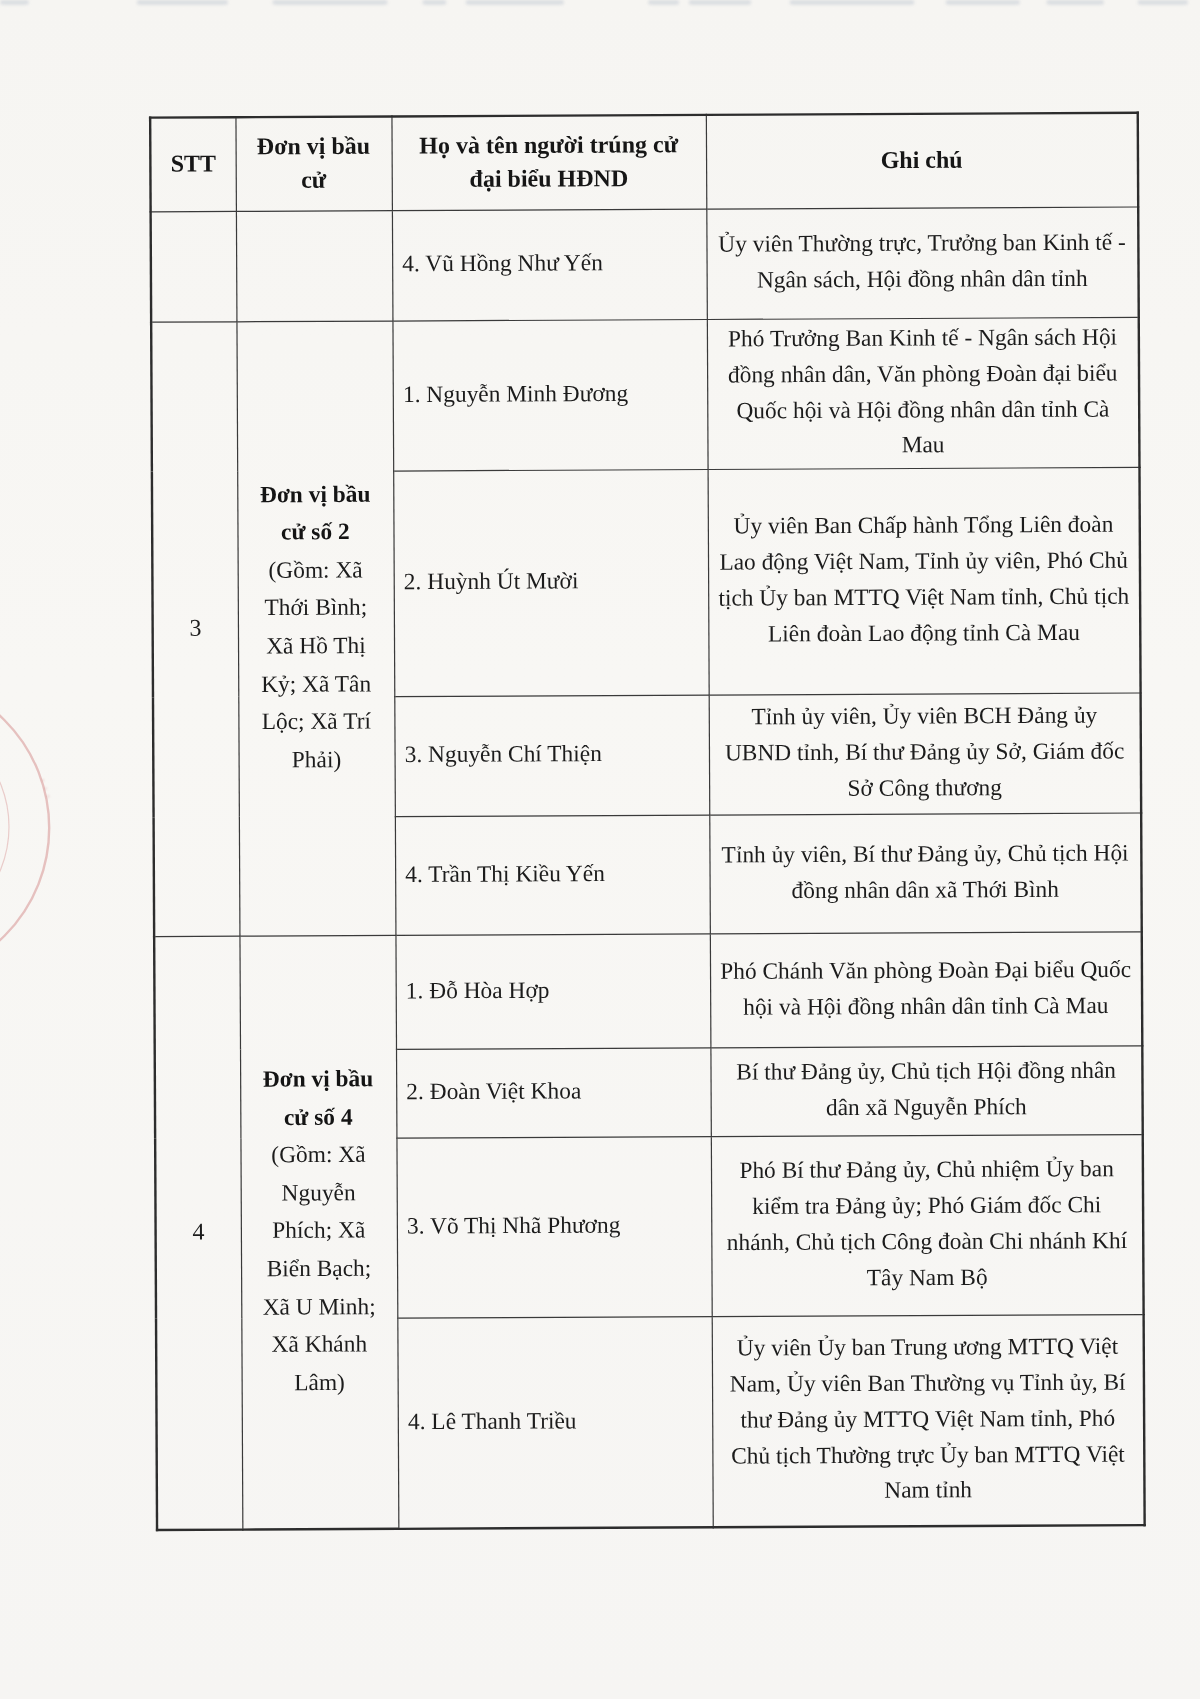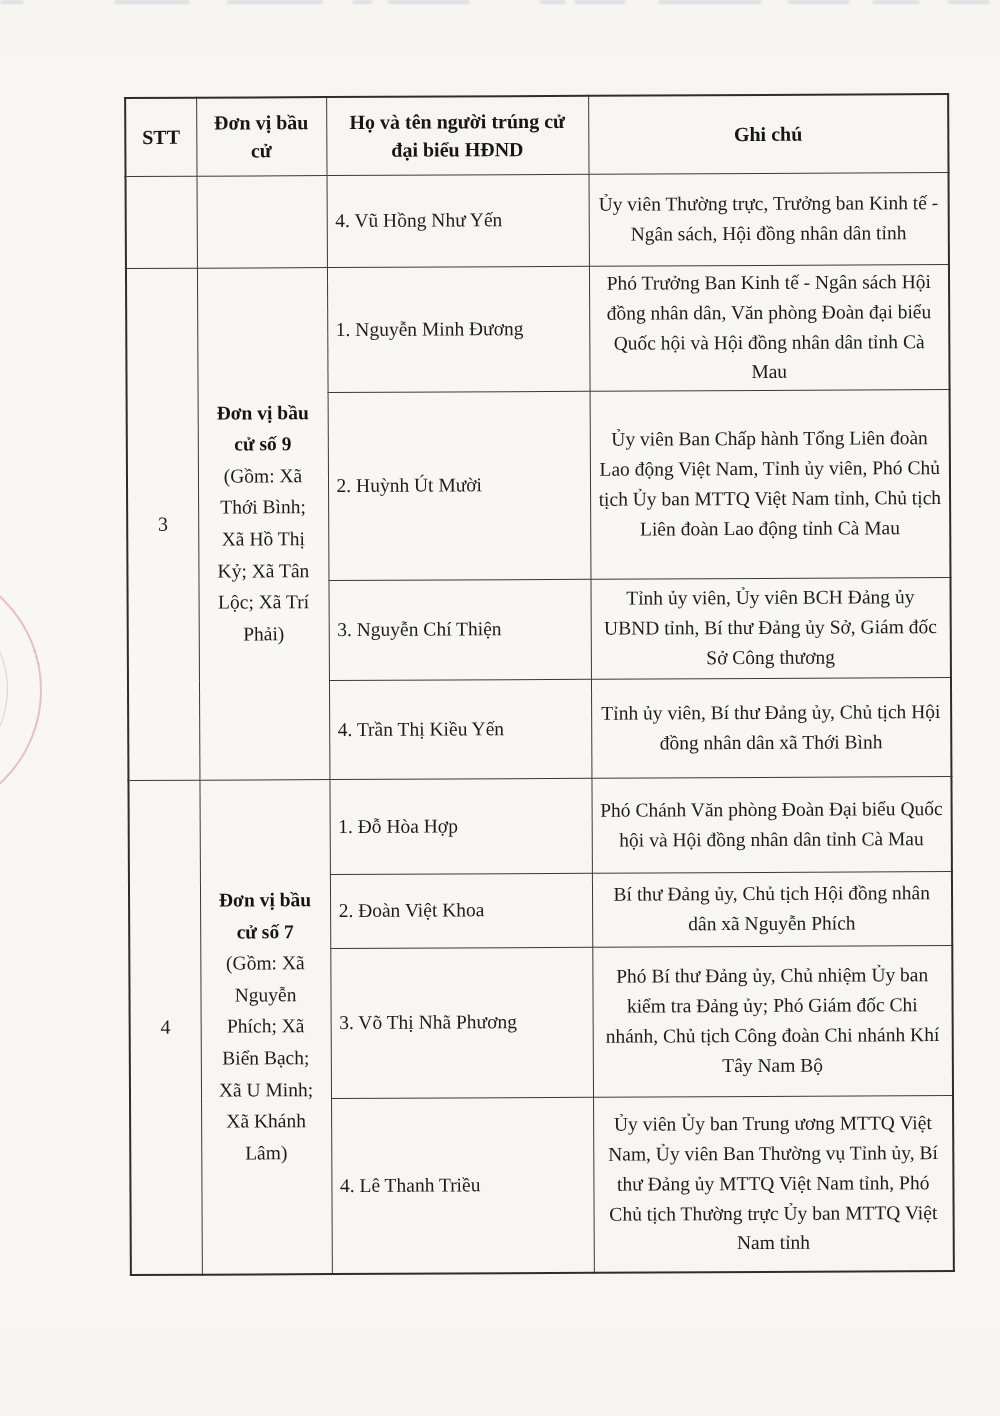--- a/index.html
+++ b/index.html
@@ -175,21 +175,21 @@
       <tr class="r-cont">
         <td class="stt"></td>
         <td class="unit"></td>
         <td class="name">4. Vũ Hồng Như Yến</td>
         <td class="note">Ủy viên Thường trực, Trưởng ban Kinh tế - Ngân sách, Hội đồng nhân dân tỉnh</td>
       </tr>
 
       <tr class="g3-m0">
         <td class="stt" rowspan="4">3</td>
         <td class="unit" rowspan="4">
-          <div class="unit-title">Đơn vị bầu cử số 9</div>
+          <div class="unit-title">Đơn vị bầu cử số 2</div>
           <div class="unit-detail">(Gồm: Xã Thới Bình; Xã Hồ Thị Kỷ; Xã Tân Lộc; Xã Trí Phải)</div>
         </td>
         <td class="name">1. Nguyễn Minh Đương</td>
         <td class="note">Phó Trưởng Ban Kinh tế - Ngân sách Hội đồng nhân dân, Văn phòng Đoàn đại biểu Quốc hội và Hội đồng nhân dân tỉnh Cà Mau</td>
       </tr>
       <tr class="g3-m1">
         <td class="name">2. Huỳnh Út Mười</td>
         <td class="note">Ủy viên Ban Chấp hành Tổng Liên đoàn Lao động Việt Nam, Tỉnh ủy viên, Phó Chủ tịch Ủy ban MTTQ Việt Nam tỉnh, Chủ tịch Liên đoàn Lao động tỉnh Cà Mau</td>
       </tr>
       <tr class="g3-m2">
@@ -197,21 +197,21 @@
         <td class="note">Tỉnh ủy viên, Ủy viên BCH Đảng ủy UBND tỉnh, Bí thư Đảng ủy Sở, Giám đốc Sở Công thương</td>
       </tr>
       <tr class="g3-m3">
         <td class="name">4. Trần Thị Kiều Yến</td>
         <td class="note">Tỉnh ủy viên, Bí thư Đảng ủy, Chủ tịch Hội đồng nhân dân xã Thới Bình</td>
       </tr>
 
       <tr class="g4-m0">
         <td class="stt" rowspan="4">4</td>
         <td class="unit" rowspan="4">
-          <div class="unit-title">Đơn vị bầu cử số 7</div>
+          <div class="unit-title">Đơn vị bầu cử số 4</div>
           <div class="unit-detail">(Gồm: Xã Nguyễn Phích; Xã Biển Bạch; Xã U Minh; Xã Khánh Lâm)</div>
         </td>
         <td class="name">1. Đỗ Hòa Hợp</td>
         <td class="note">Phó Chánh Văn phòng Đoàn Đại biểu Quốc hội và Hội đồng nhân dân tỉnh Cà Mau</td>
       </tr>
       <tr class="g4-m1">
         <td class="name">2. Đoàn Việt Khoa</td>
         <td class="note">Bí thư Đảng ủy, Chủ tịch Hội đồng nhân dân xã Nguyễn Phích</td>
       </tr>
       <tr class="g4-m2">

